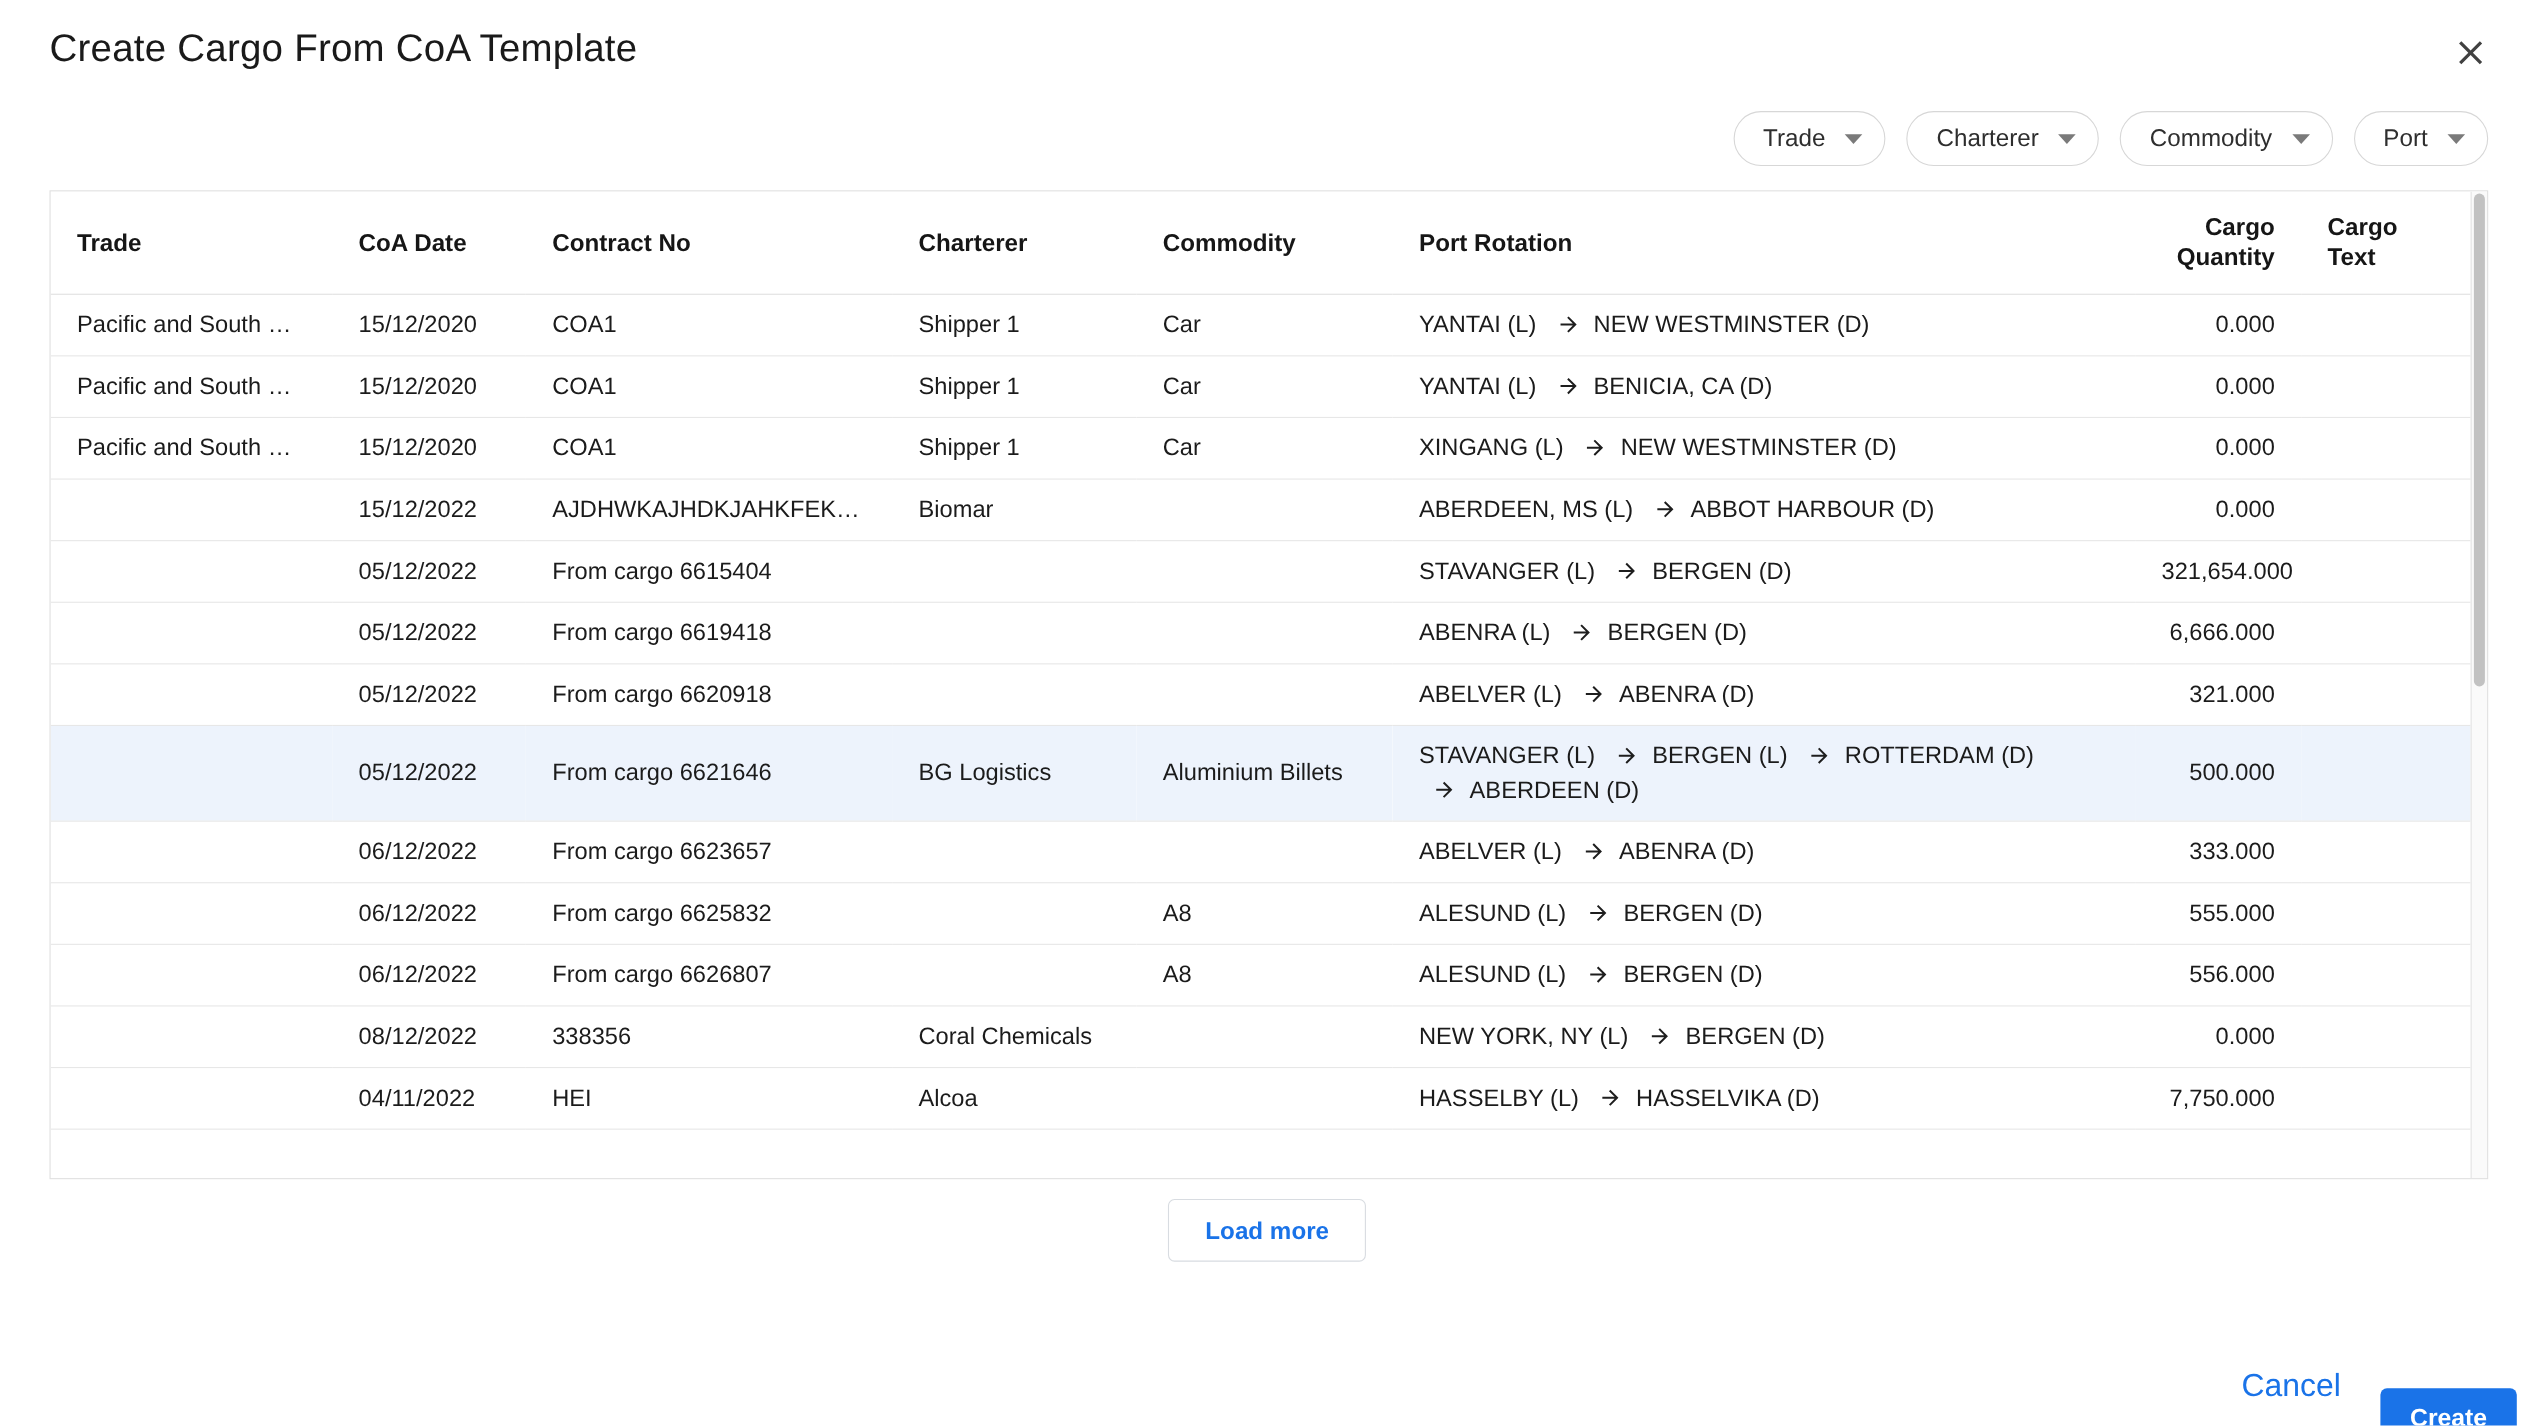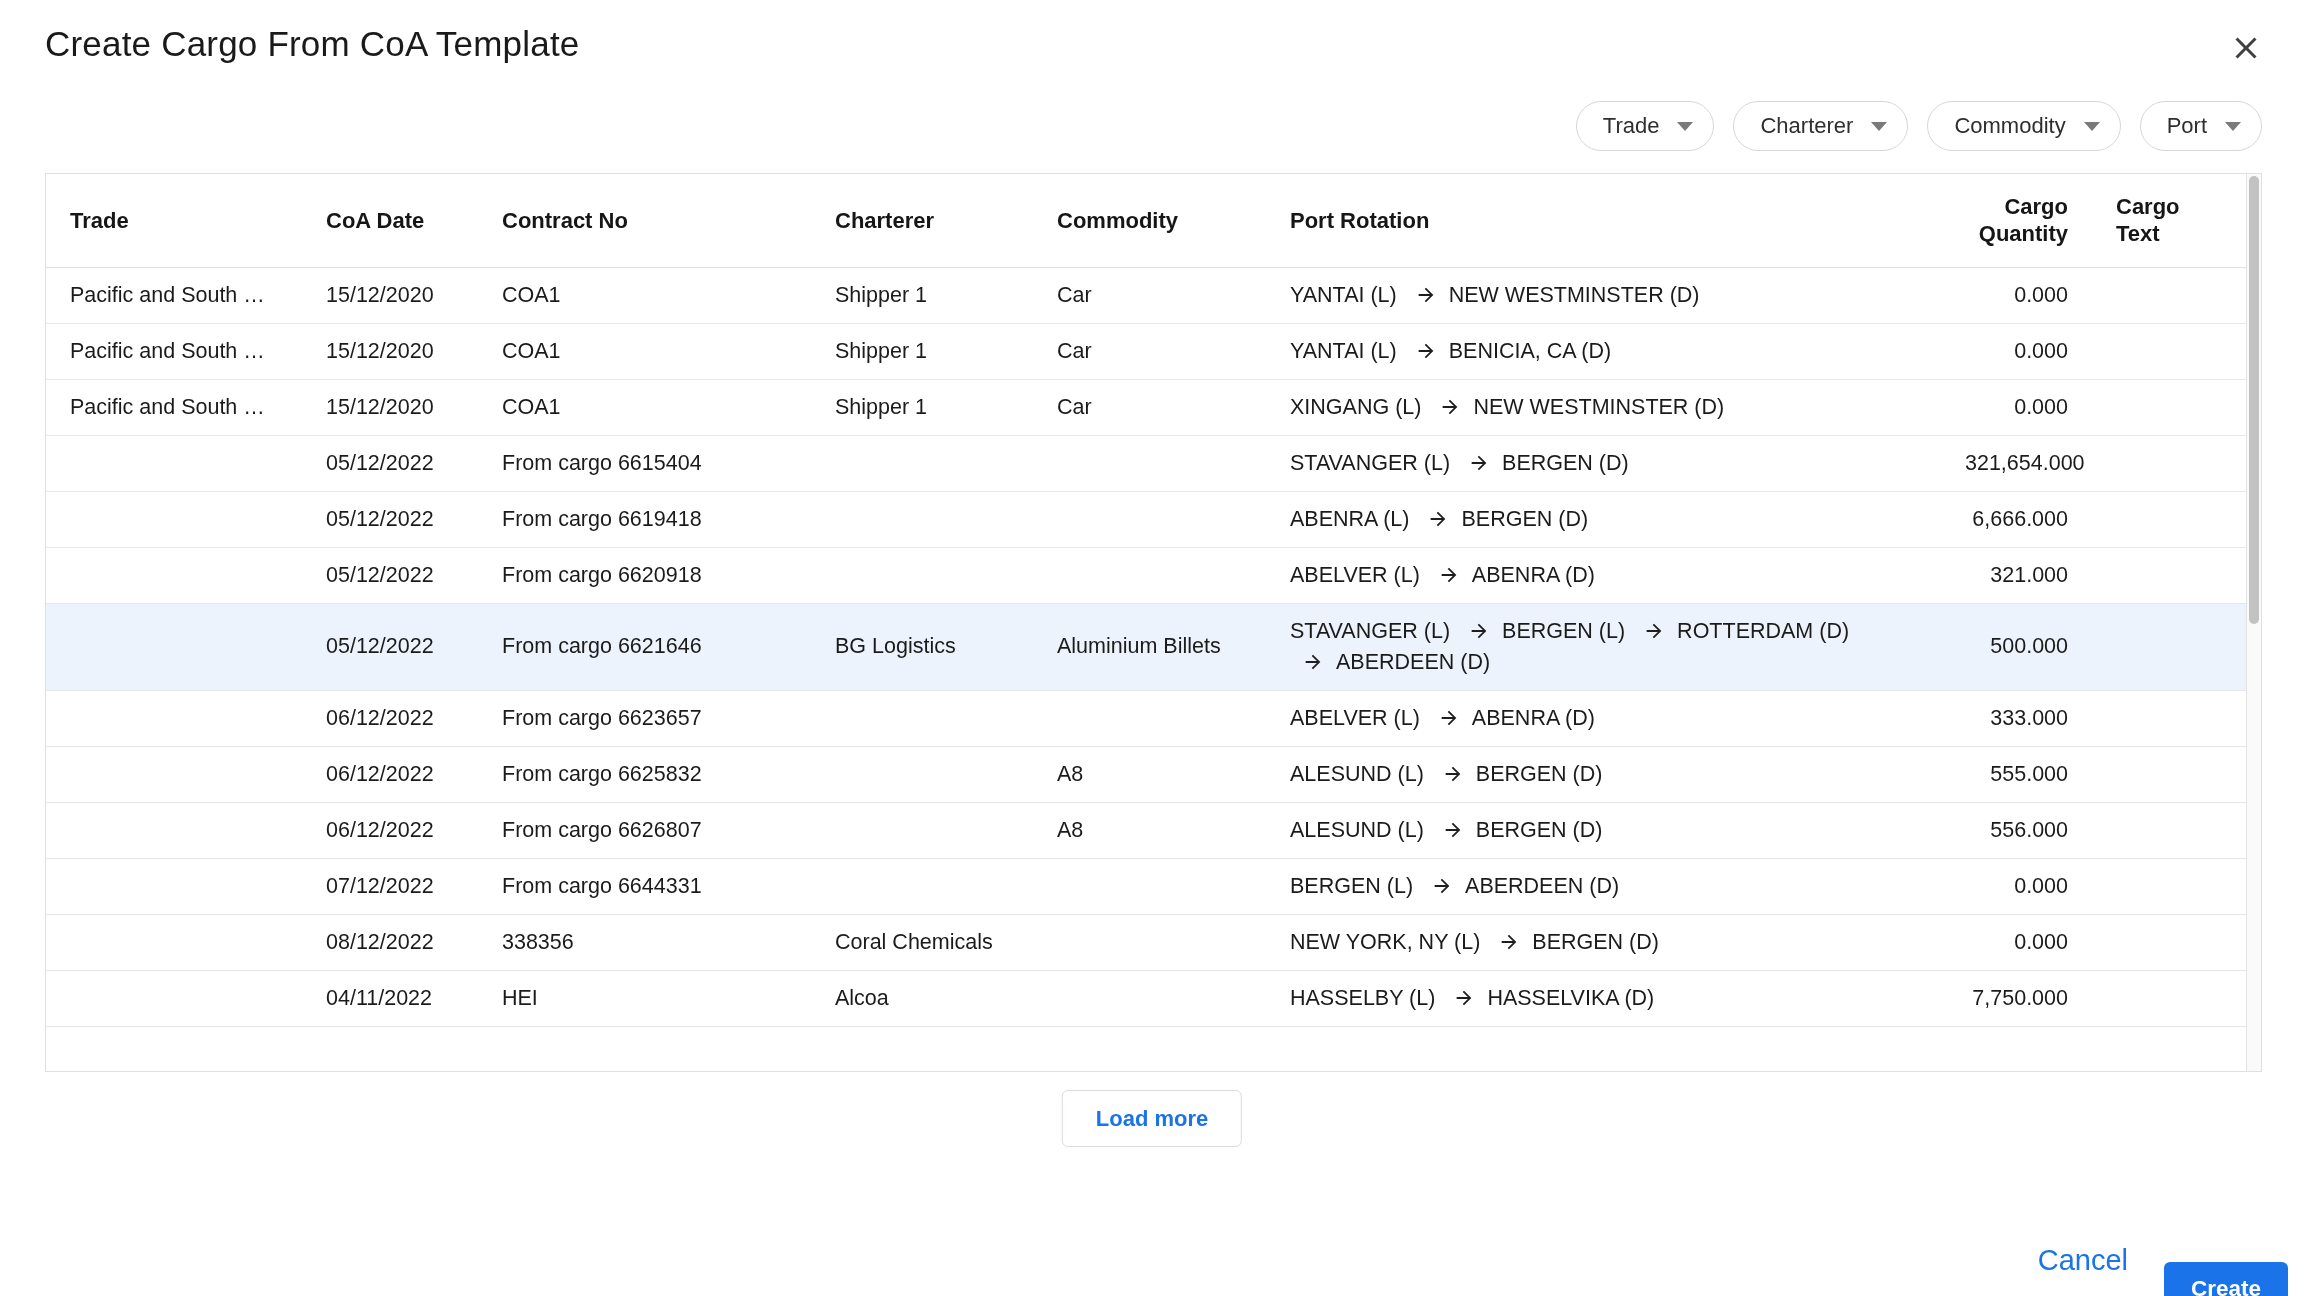--- a/index.html
+++ b/index.html
@@ -177,20 +177,32 @@
             <td>Shipper 1</td>
             <td>Car</td>
             <td class="ports"><span>XINGANG (L)</span> <span class="port-seg"><svg class="arrow" width="22" height="22" viewBox="0 0 24 24">
                   <path fill="#1e1e1e" d="M12 4l-1.41 1.41L16.17 11H4v2h12.17l-5.58 5.59L12 20l8-8z"></path>
                 </svg><span>NEW WESTMINSTER (D)</span></span></td>
             <td class="num">0.000</td>
             <td></td>
           </tr>
           <tr>
             <td></td>
+            <td>15/12/2022</td>
+            <td>AJDHWKAJHDKJAHKFEK…</td>
+            <td>Biomar</td>
+            <td></td>
+            <td class="ports"><span>ABERDEEN, MS (L)</span> <span class="port-seg"><svg class="arrow" width="22" height="22" viewBox="0 0 24 24">
+                  <path fill="#1e1e1e" d="M12 4l-1.41 1.41L16.17 11H4v2h12.17l-5.58 5.59L12 20l8-8z"></path>
+                </svg><span>ABBOT HARBOUR (D)</span></span></td>
+            <td class="num">0.000</td>
+            <td></td>
+          </tr>
+          <tr>
+            <td></td>
             <td>05/12/2022</td>
             <td>From cargo 6615404</td>
             <td></td>
             <td></td>
             <td class="ports"><span>STAVANGER (L)</span> <span class="port-seg"><svg class="arrow" width="22" height="22" viewBox="0 0 24 24">
                   <path fill="#1e1e1e" d="M12 4l-1.41 1.41L16.17 11H4v2h12.17l-5.58 5.59L12 20l8-8z"></path>
                 </svg><span>BERGEN (D)</span></span></td>
             <td class="num">321,654.000</td>
             <td></td>
           </tr>
@@ -261,32 +273,20 @@
           <tr>
             <td></td>
             <td>06/12/2022</td>
             <td>From cargo 6626807</td>
             <td></td>
             <td>A8</td>
             <td class="ports"><span>ALESUND (L)</span> <span class="port-seg"><svg class="arrow" width="22" height="22" viewBox="0 0 24 24">
                   <path fill="#1e1e1e" d="M12 4l-1.41 1.41L16.17 11H4v2h12.17l-5.58 5.59L12 20l8-8z"></path>
                 </svg><span>BERGEN (D)</span></span></td>
             <td class="num">556.000</td>
-            <td></td>
-          </tr>
-          <tr>
-            <td></td>
-            <td>07/12/2022</td>
-            <td>From cargo 6644331</td>
-            <td></td>
-            <td></td>
-            <td class="ports"><span>BERGEN (L)</span> <span class="port-seg"><svg class="arrow" width="22" height="22" viewBox="0 0 24 24">
-                  <path fill="#1e1e1e" d="M12 4l-1.41 1.41L16.17 11H4v2h12.17l-5.58 5.59L12 20l8-8z"></path>
-                </svg><span>ABERDEEN (D)</span></span></td>
-            <td class="num">0.000</td>
             <td></td>
           </tr>
           <tr>
             <td></td>
             <td>08/12/2022</td>
             <td>338356</td>
             <td>Coral Chemicals</td>
             <td></td>
             <td class="ports"><span>NEW YORK, NY (L)</span> <span class="port-seg"><svg class="arrow" width="22" height="22" viewBox="0 0 24 24">
                   <path fill="#1e1e1e" d="M12 4l-1.41 1.41L16.17 11H4v2h12.17l-5.58 5.59L12 20l8-8z"></path>

